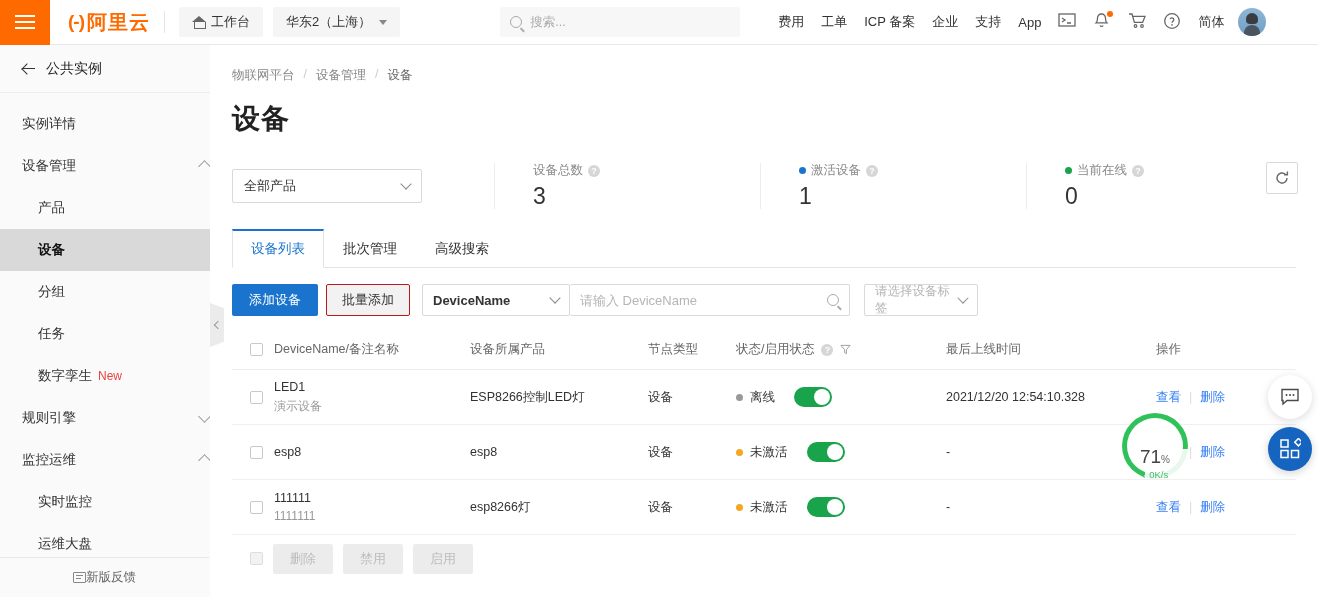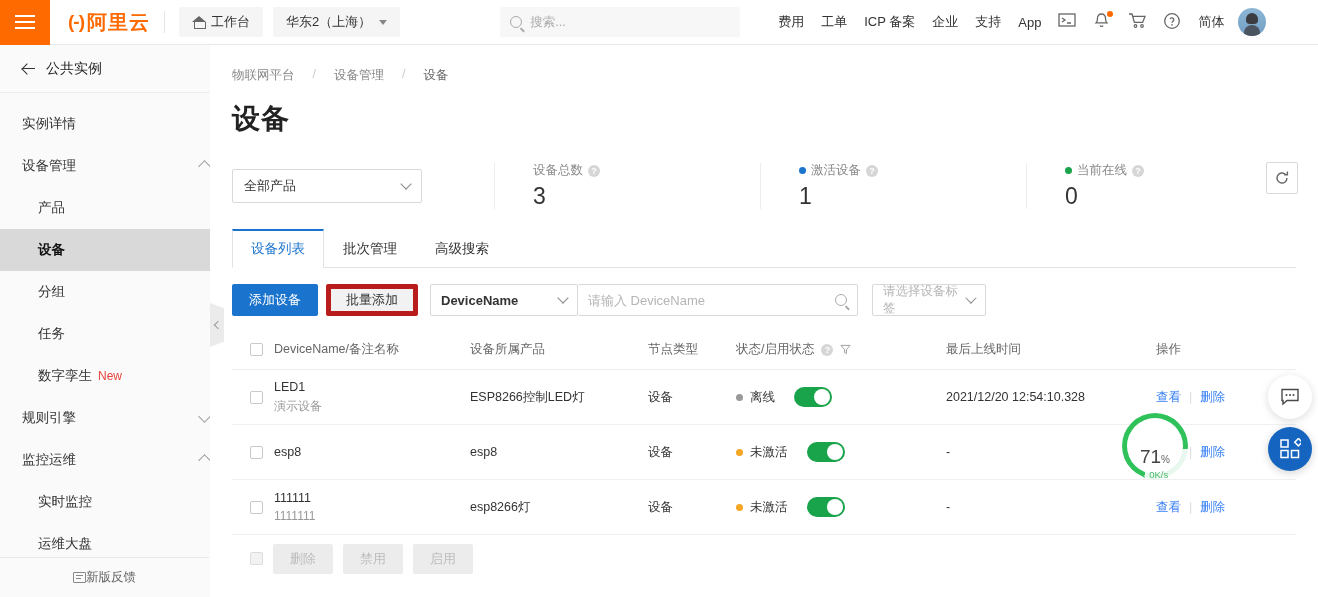--- a/index.html
+++ b/index.html
@@ -156,21 +156,21 @@
     width: 6px; height: 6px; border-left: 1.4px solid #999;
     border-bottom: 1.4px solid #999; transform: rotate(45deg); margin-left: 2px;
   }
 
   
   .main {
     position: absolute; left: 210px; top: 45px; width: 1108px; height: 552px;
     background: #fff; overflow: hidden;
   }
   .breadcrumb {
-    display: flex; align-items: flex-start; gap: 18px;
+    display: flex; align-items: flex-start; gap: 9px;
     font-size: 12.5px; color: #888; padding: 22px 0 0 22px;
   }
   .breadcrumb .bc { cursor: pointer; }
   .breadcrumb .sep { color: #ccc; }
   .breadcrumb .bc.last { color: #666; cursor: default; }
 
   .page-title {
     font-size: 28px; font-weight: bold; color: #222;
     padding: 16px 0 0 22px; letter-spacing: 1px;
   }
@@ -226,21 +226,21 @@
   
   .toolbar { display: flex; align-items: center; margin: 16px 0 0 22px; gap: 0; }
   .btn-primary {
     height: 32px; padding: 0 17px; background: #1a73cd; color: #fff;
     font-size: 13px; display: flex; align-items: center; cursor: pointer;
     border-radius: 2px; border: none; font-family: inherit;
   }
   .btn-default {
     height: 32px; padding: 0 15px; background: #f2f2f2; color: #333;
     font-size: 13px; display: flex; align-items: center; cursor: pointer;
-    border: 5px solid #b91c1c; border-radius: 2px; margin-left: 8px; font-family: inherit;
+    border: 1px solid #b91c1c; border-radius: 2px; margin-left: 8px; font-family: inherit;
   }
   .tb-select {
     width: 148px; height: 32px; border: 1px solid #d9d9d9; border-radius: 2px;
     display: flex; align-items: center; justify-content: space-between;
     padding: 0 10px; font-size: 13px; color: #333; margin-left: 12px;
     cursor: pointer; background: #fff; font-weight: bold;
   }
   .tb-search {
     width: 280px; height: 32px; border: 1px solid #d9d9d9; border-radius: 2px;
     display: flex; align-items: center; justify-content: space-between;

